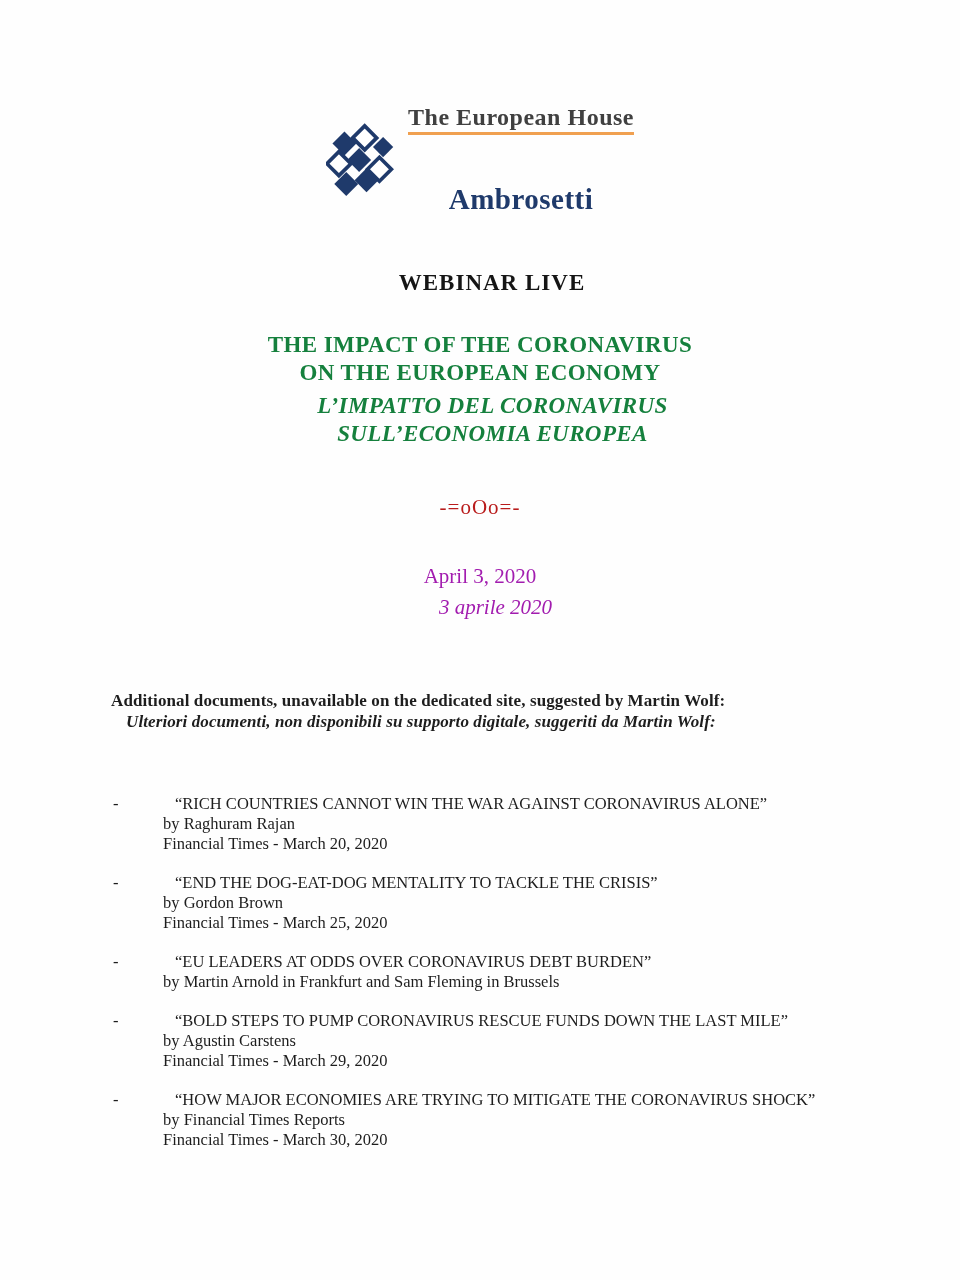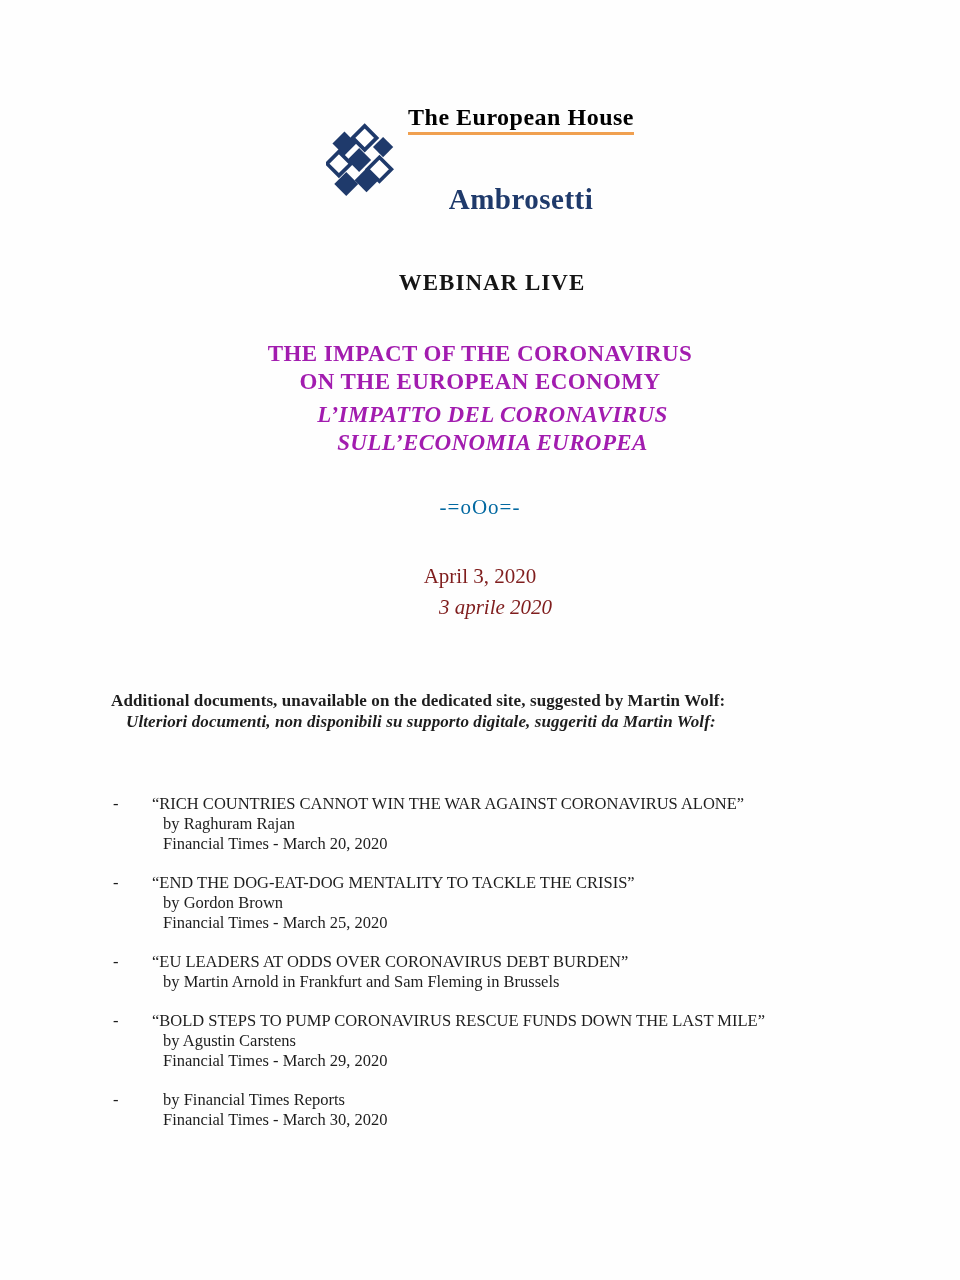--- a/index.html
+++ b/index.html
@@ -33,21 +33,21 @@
   .logo-text {
     display: flex;
     flex-direction: column;
     align-items: center;
   }
   .logo-line1 {
     font-weight: bold;
     font-size: 24px;
     line-height: 26px;
     letter-spacing: 0.5px;
-    color: #000000;
+    color: #404040;
     white-space: nowrap;
   }
   .logo-rule {
     width: 100%;
     height: 3px;
     margin: 2px 0 1px 0;
     background: #f0a050;
   }
   .logo-line2 {
     font-weight: bold;
@@ -66,58 +66,58 @@
     left: 12px;
     width: 100%;
     text-align: center;
     font-weight: bold;
     font-size: 23px;
     letter-spacing: 1px;
     color: #151515;
   }
   .main-title {
     position: absolute;
-    top: 340px;
+    top: 331px;
     left: 0;
     width: 100%;
     text-align: center;
     font-weight: bold;
     font-size: 23px;
     line-height: 28px;
     letter-spacing: 0.4px;
-    color: #a21caf;
+    color: #15803d;
   }
   .main-title .it {
     font-style: italic;
     display: block;
     margin-top: 5px;
     padding-left: 25px;
   }
   .main-title .line { display: block; }
 
   .separator {
     position: absolute;
     top: 495px;
     left: 0;
     width: 100%;
     text-align: center;
     font-size: 21px;
     letter-spacing: 1px;
-    color: #0369a1;
+    color: #b91c1c;
   }
 
   .dates {
     position: absolute;
     top: 561px;
     left: 0;
     width: 100%;
     text-align: center;
     font-size: 21px;
     line-height: 31px;
-    color: #7f1d1d;
+    color: #a21caf;
   }
   .date-it { font-style: italic; margin-left: 31px; }
 
   
   .intro {
     position: absolute;
     top: 690px;
     left: 111px;
     right: 90px;
     font-weight: bold;
@@ -140,21 +140,21 @@
     margin-bottom: 19px;
     font-size: 16.5px;
     line-height: 20px;
     color: #1d1d1d;
   }
   .doc-bullet {
     width: 39px;
     flex: 0 0 39px;
   }
   .doc-content { flex: 1; }
-  .doc-title { white-space: nowrap; }
+  .doc-title { white-space: nowrap; margin-left: 23px; }
   .doc-author, .doc-source { padding-left: 11px; white-space: nowrap; }
 </style>
 </head>
 <body>
 
 <div class="page">
 
   <div class="logo-row">
     <div class="logo-mark">
       <svg width="70" height="74" viewBox="0 0 76 80" xmlns="http://www.w3.org/2000/svg">
@@ -234,20 +234,21 @@
       <div class="doc-content">
         <div class="doc-title">“BOLD STEPS TO PUMP CORONAVIRUS RESCUE FUNDS DOWN THE LAST MILE”</div>
         <div class="doc-author">by Agustin Carstens</div>
         <div class="doc-source">Financial Times - March 29, 2020</div>
       </div>
     </div>
 
     <div class="doc-item">
       <div class="doc-bullet">-</div>
       <div class="doc-content">
+        <div class="doc-title">“HOW MAJOR ECONOMIES ARE TRYING TO MITIGATE THE CORONAVIRUS SHOCK”</div>
         <div class="doc-author">by Financial Times Reports</div>
         <div class="doc-source">Financial Times - March 30, 2020</div>
       </div>
     </div>
 
   </div>
 
 </div>
 
 </body></html>

